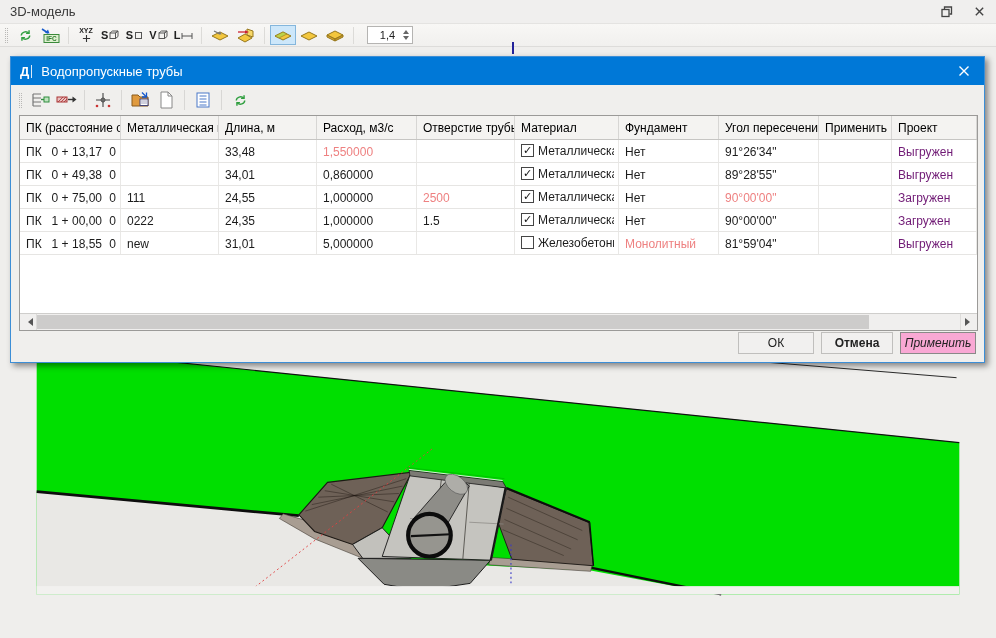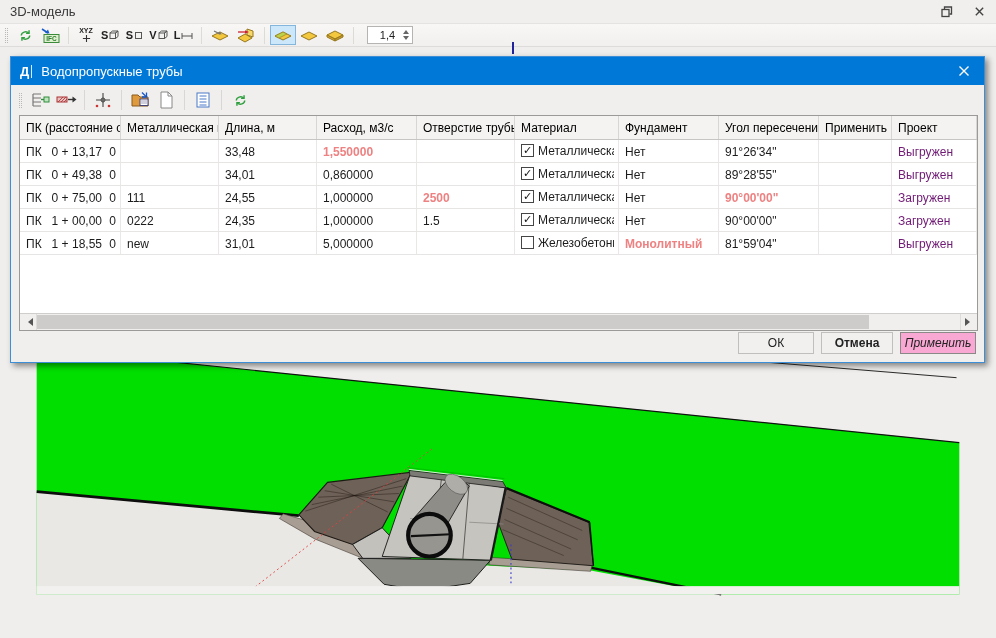--- a/index.html
+++ b/index.html
@@ -53,21 +53,21 @@
   
   .table-wrap{position:absolute;left:8px;top:58px;width:959px;height:216px;background:#fff;
               border:1px solid #9b9a98;overflow:hidden;}
   .tgrid{display:grid;grid-template-columns:101px 98px 98px 100px 98px 104px 100px 100px 73px 1fr;}
   .thead{height:24px;background:#f4f3f1;border-bottom:1px solid #c6c5c3;}
   .th{font-size:12px;color:#000000;padding:5px 2px 0 6px;border-right:1px solid #d7d6d4;
       white-space:nowrap;overflow:hidden;}
   .trow{height:23px;border-bottom:1px solid #e6e5e3;background:#fff;}
   .cell{font-size:12px;color:#1c1c1c;padding:5px 4px 0 6px;border-right:1px solid #e9e8e6;
         white-space:nowrap;overflow:hidden;}
-  .cell.red{color:#ee8181;font-weight:bold;}
+  .cell.red{color:#ee8181;font-weight:normal;}
   .c-pk{display:flex;}
   .pk-station{margin-left:auto;}
   .pk-flag{width:14px;text-align:right;}
   .c-mat{display:flex;align-items:flex-start;padding-top:4px;}
   .checkbox{display:inline-block;width:13px;height:13px;border:1px solid #454545;background:#fff;
             font-size:11px;line-height:11px;text-align:center;color:#111;margin-right:4px;flex:0 0 13px;}
   .mat-text{overflow:hidden;white-space:nowrap;}
   .c-proj{color:#701a75;}
 
   

